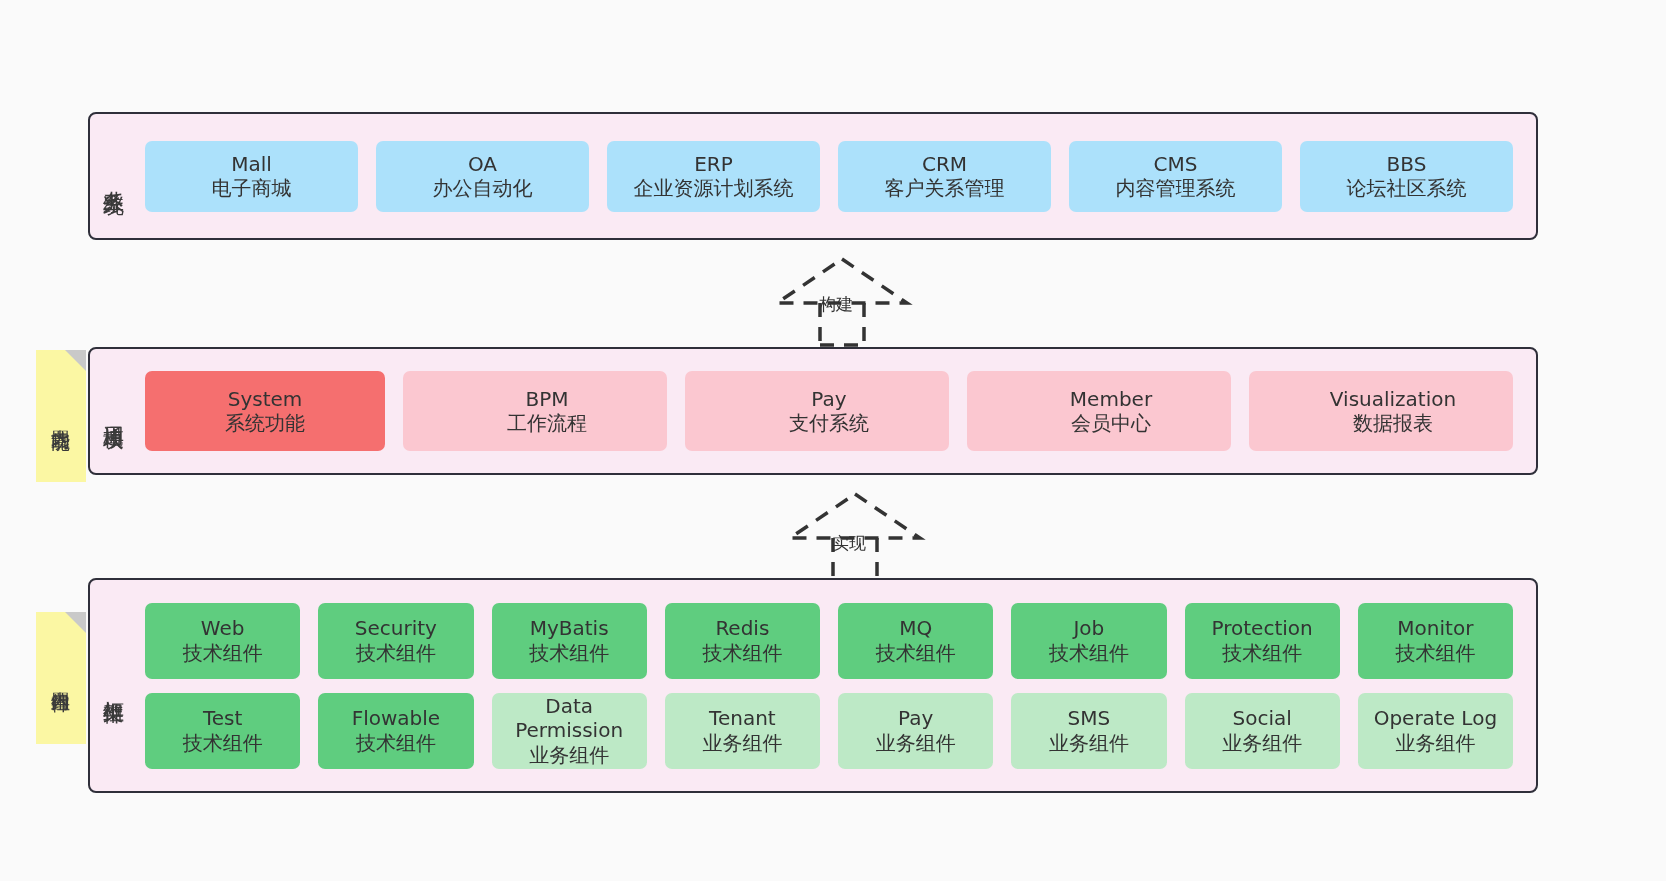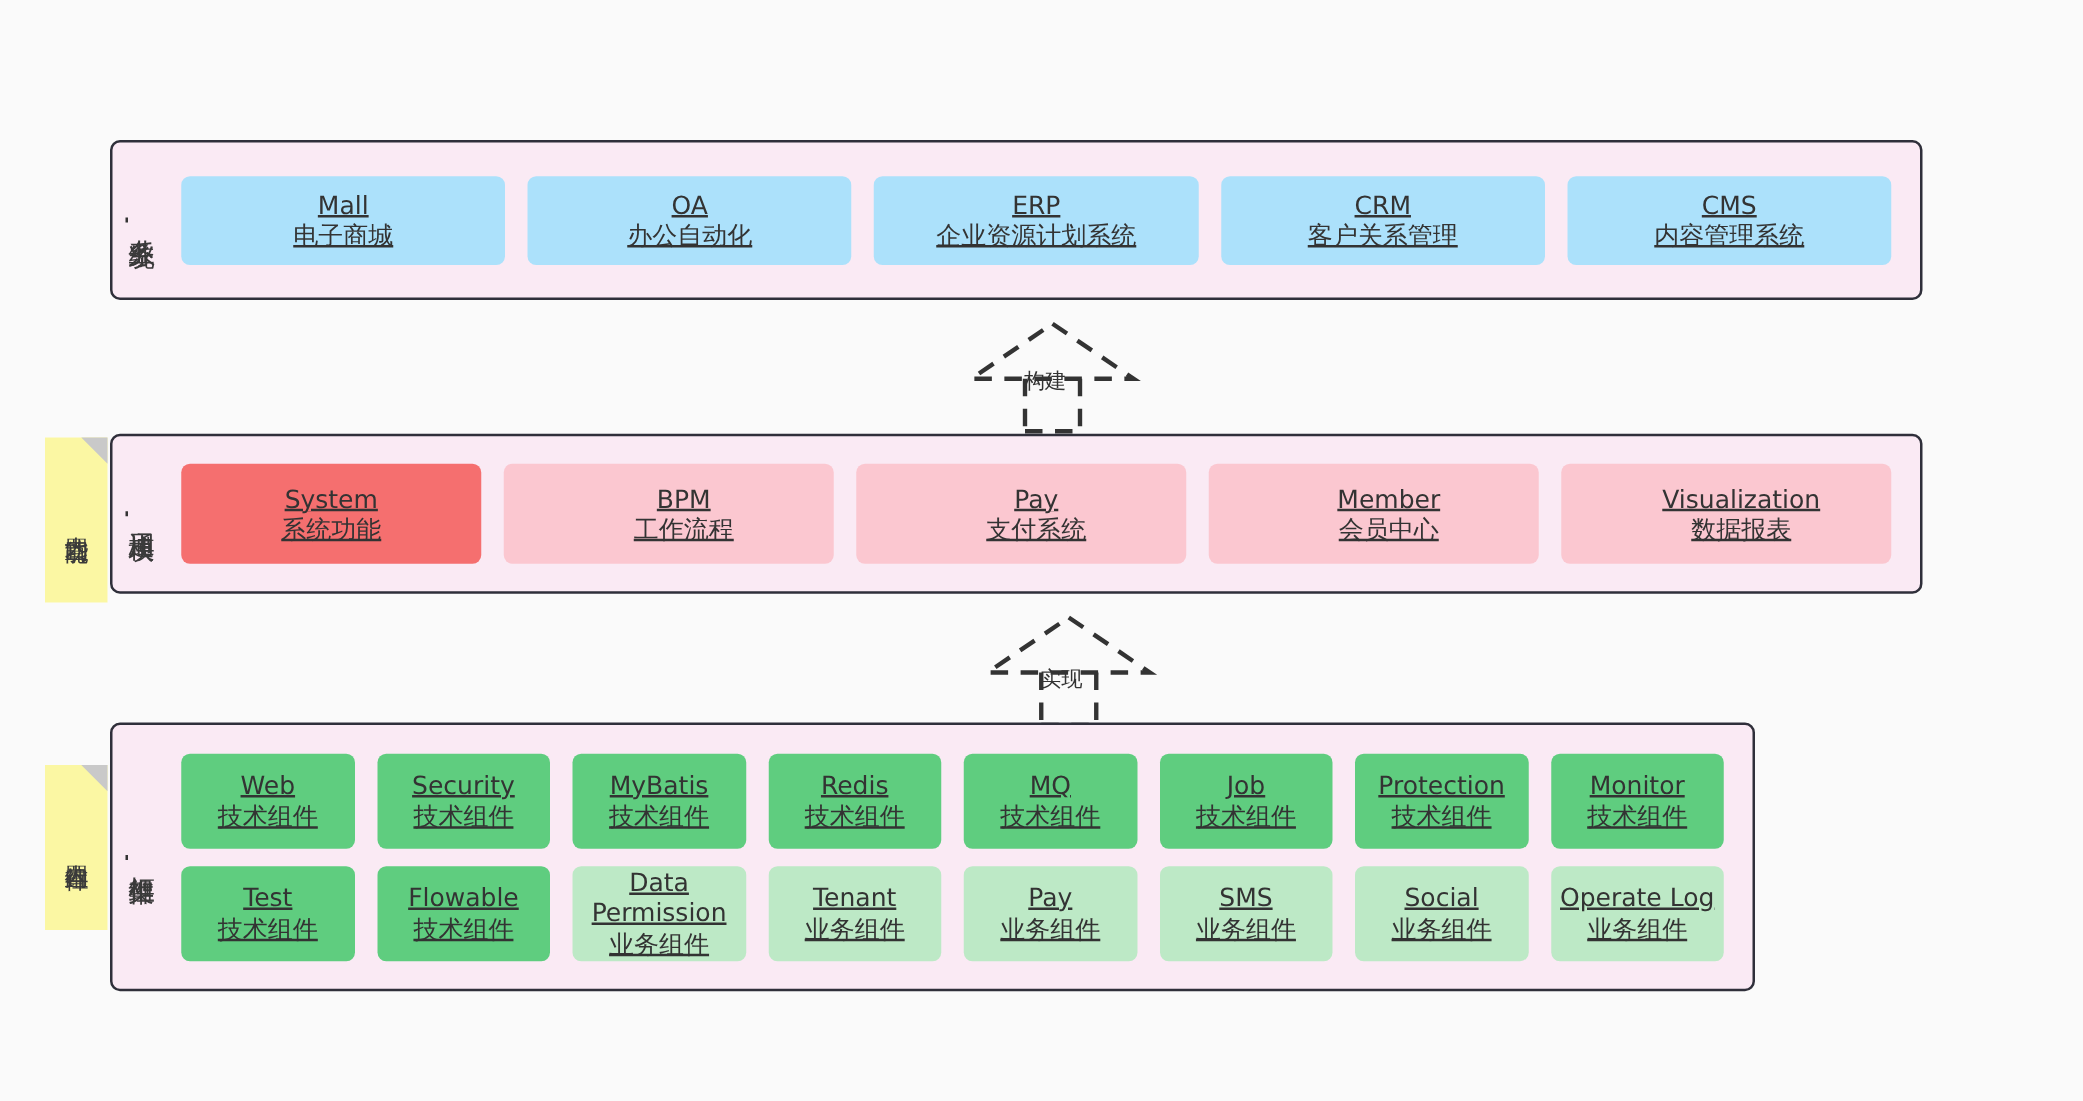--- a/index.html
+++ b/index.html
@@ -19,21 +19,20 @@
   
   .layer {
     position: absolute;
     background: #fbeaf4;
     background: #faeaf4;
     border: 2px solid #2f2f3a;
     border-radius: 8px;
     box-sizing: border-box;
     display: flex;
     align-items: flex-start;
-    text-decoration: underline;
   }
   .layer-inner {
     display: flex;
     align-items: center;
     width: 100%;
     height: 100%;
     padding: 0 14px 0 0;
     box-sizing: border-box;
   }
 
@@ -98,21 +97,21 @@
   .c-green      { background: #5fcd7f; }
   .c-greenlight { background: #bde9c6; }
 
   
   #layer-business { left: 88px;  top: 112px; width: 1450px; height: 128px; }
   #layer-business .card { height: 71px; }
 
   #layer-common  { left: 88px;  top: 347px; width: 1450px; height: 128px; }
   #layer-common .card { height: 80px; }
 
-  #layer-framework { left: 88px; top: 578px; width: 1316px; height: 215px; }
+  #layer-framework { left: 88px; top: 578px; width: 1450px; height: 215px; }
   #layer-framework .card { height: 76px; }
 
   
   .note {
     position: absolute;
     background: #fbf7a3;
     width: 50px;
     box-sizing: border-box;
     display: flex;
     align-items: center;
@@ -177,20 +176,24 @@
         <span class="l2">企业资源计划系统</span>
       </div>
       <div class="card c-blue">
         <span class="l1">CRM</span>
         <span class="l2">客户关系管理</span>
       </div>
       <div class="card c-blue">
         <span class="l1">CMS</span>
         <span class="l2">内容管理系统</span>
       </div>
+      <div class="card c-blue">
+        <span class="l1">BBS</span>
+        <span class="l2">论坛社区系统</span>
+      </div>
     </div>
   </div>
 </div>
 
 <div class="arrow" id="arrow-build">
   <svg width="170" height="90" viewBox="0 0 170 90">
     <path d="M85 4 L150 48 L20 48 Z" fill="none" stroke="#333" stroke-width="3.5" stroke-dasharray="14 10" stroke-linejoin="miter"></path>
     <path d="M63 48 L63 90 M107 48 L107 90 M63 90 L107 90" fill="none" stroke="#333" stroke-width="3.5" stroke-dasharray="14 10"></path>
   </svg>
   <span class="arrow-label">构建</span>

